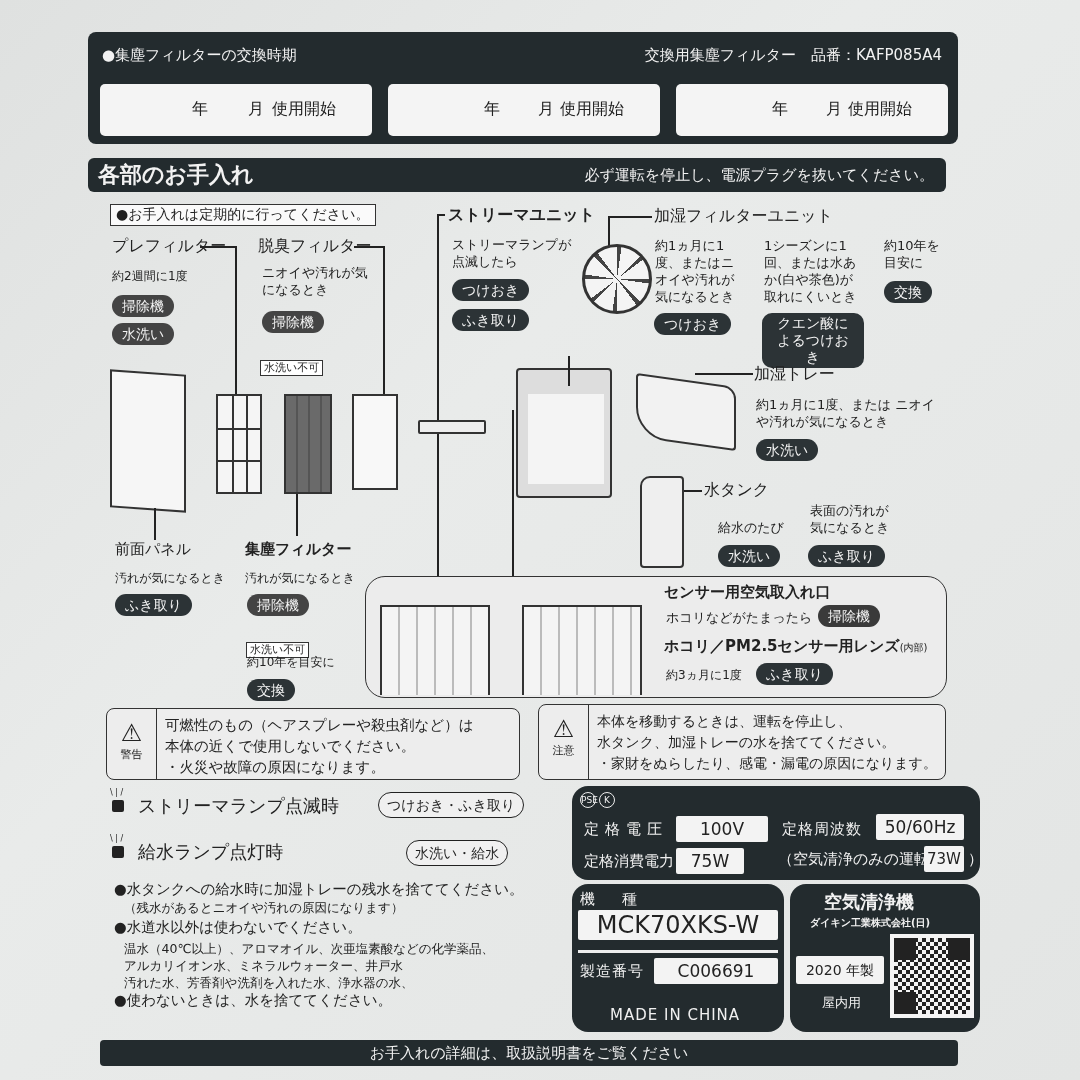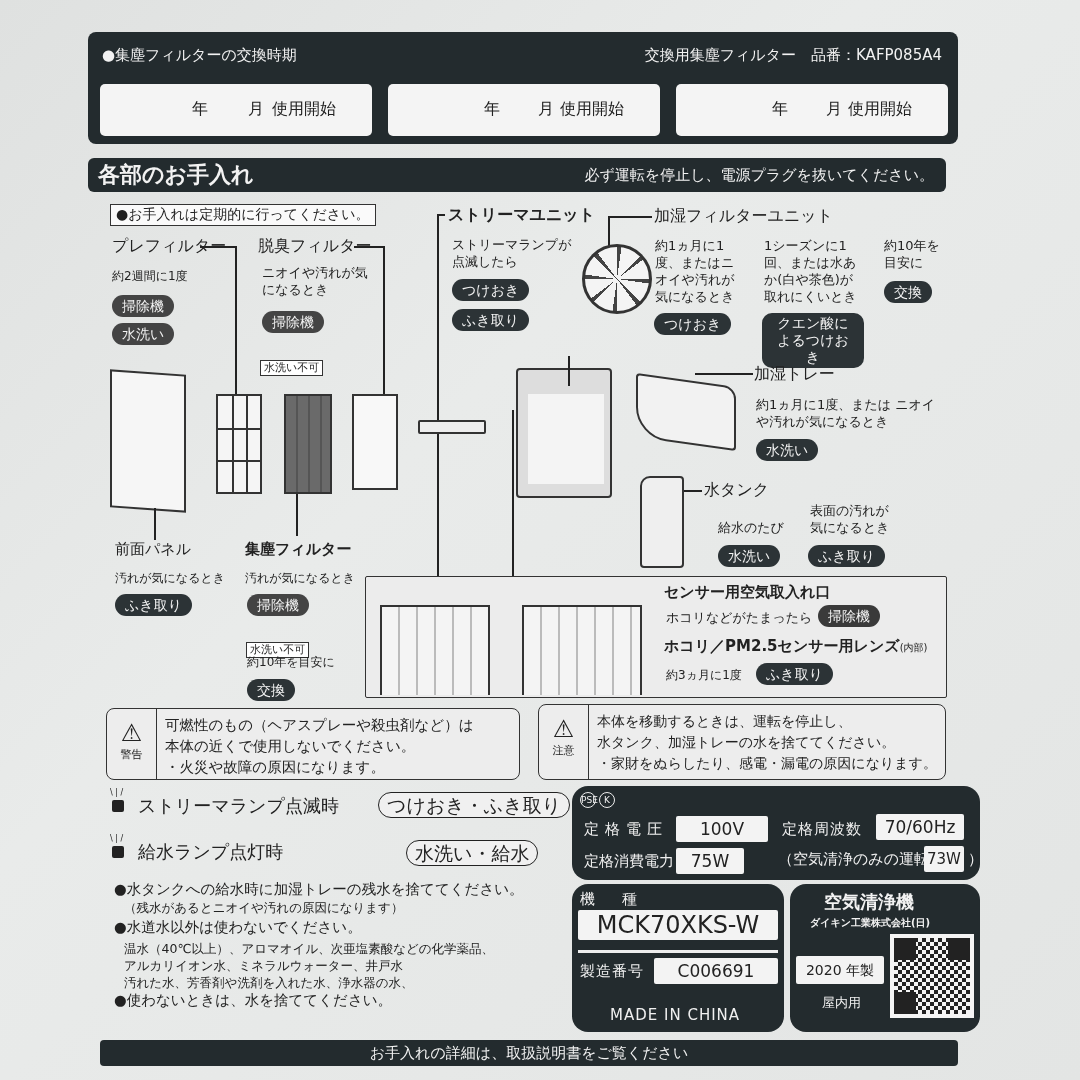--- a/index.html
+++ b/index.html
@@ -36,31 +36,31 @@
     border-radius: 5px; color: #222; font-size: 16px;
   }
   .slot span { position: absolute; top: 15px; }
 
   #care-bar { left: 88px; top: 158px; width: 858px; height: 34px; border-radius: 6px; }
   #care-bar .t { position: absolute; left: 10px; top: 2px; font-size: 22px; font-weight: bold; }
   #care-bar .n { position: absolute; right: 12px; top: 8px; font-size: 15px; }
 
   .boxnote { border: 1.5px solid #333; background: #fafafa; padding: 1px 5px; font-size: 14px; }
 
-  .rounded-frame { border: 1.5px solid #333; border-radius: 2px; background: #ececec; }
+  .rounded-frame { border: 1.5px solid #333; border-radius: 20px; background: #ececec; }
   .warn { border: 1.5px solid #333; border-radius: 8px; background: #ededed; }
   .warn .icn { position: absolute; left: 0; top: 0; bottom: 0; width: 50px; border-right: 1.5px solid #333; text-align: center; }
   .warn .icn .tri { font-size: 24px; display: block; margin-top: 10px; }
   .warn .icn .lbl { font-size: 11px; display: block; }
   .warn .txt { position: absolute; left: 58px; top: 6px; font-size: 14.5px; line-height: 21px; }
 
   .lamp-row { font-size: 18px; }
   .lamp-icon { display: inline-block; width: 12px; height: 12px; background: #222; border-radius: 2px; position: relative; margin-right: 14px; }
   .lamp-icon::before { content: "\\ | /"; position: absolute; top: -12px; left: -2px; font-size: 8px; }
-  .outline-pill { border: 1.5px solid #222; border-radius: 14px; padding: 0 8px; font-size: 19px; line-height: 24px; background: #f0f0f0; }
+  .outline-pill { border: 1.5px solid #222; border-radius: 14px; padding: 0 8px; font-size: 14px; line-height: 24px; background: #f0f0f0; }
 
   .spec { border-radius: 16px; margin-left: 32px; }
   .spec .lab { position: absolute; font-size: 15px; color: #f0f0f0; letter-spacing: 1px; }
   .spec .val { position: absolute; background: #f3f3f3; color: #222; font-size: 17px; text-align: center; line-height: 26px; border-radius: 2px; }
 
   .notes { font-size: 14.5px; line-height: 19px; }
   .notes .sub { font-size: 12.5px; line-height: 17px; }
 
   #footer { left: 100px; top: 1040px; width: 858px; height: 26px; border-radius: 4px; text-align: center; font-size: 15px; line-height: 26px; }
 
@@ -228,21 +228,21 @@
 </div>
 
 <div class="abs dark spec" style="left:540px;top:786px;width:408px;height:94px">
   <div class="abs" style="left:8px;top:6px;font-size:9px">
     <span style="display:inline-block;width:16px;height:16px;border:1px solid #eee;border-radius:50%;text-align:center;line-height:14px">PSE</span>
     <span style="display:inline-block;width:16px;height:16px;border:1px solid #eee;border-radius:50%;text-align:center;line-height:14px">K</span>
   </div>
   <div class="lab" style="left:12px;top:34px;letter-spacing:6px">定格電圧</div>
   <div class="val" style="left:104px;top:30px;width:92px">100V</div>
   <div class="lab" style="left:210px;top:34px">定格周波数</div>
-  <div class="val" style="left:304px;top:28px;width:88px">70/60Hz</div>
+  <div class="val" style="left:304px;top:28px;width:88px">50/60Hz</div>
   <div class="lab" style="left:12px;top:66px;letter-spacing:0">定格消費電力</div>
   <div class="val" style="left:104px;top:62px;width:68px">75W</div>
   <div class="lab" style="left:206px;top:64px;letter-spacing:0">（空気清浄のみの運転</div>
   <div class="val" style="left:352px;top:60px;width:40px;font-size:15px">73W</div>
   <div class="lab" style="left:396px;top:64px">）</div>
 </div>
 
 <div class="abs dark spec" style="left:540px;top:884px;width:212px;height:148px">
   <div class="lab" style="left:8px;top:6px;letter-spacing:6px">機　種</div>
   <div class="val" style="left:6px;top:26px;width:200px;font-size:24px;line-height:30px">MCK70XKS-W</div>

